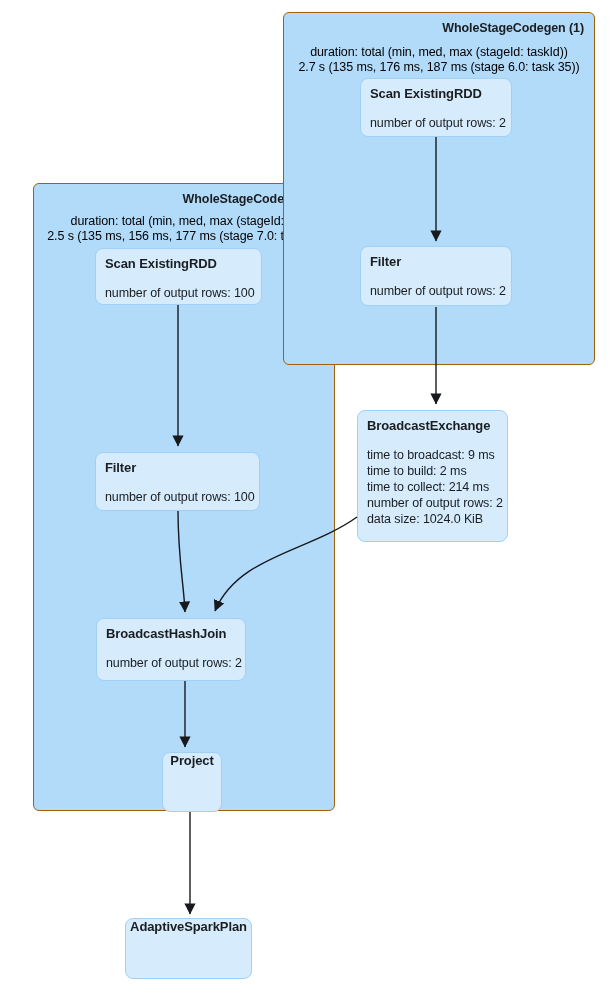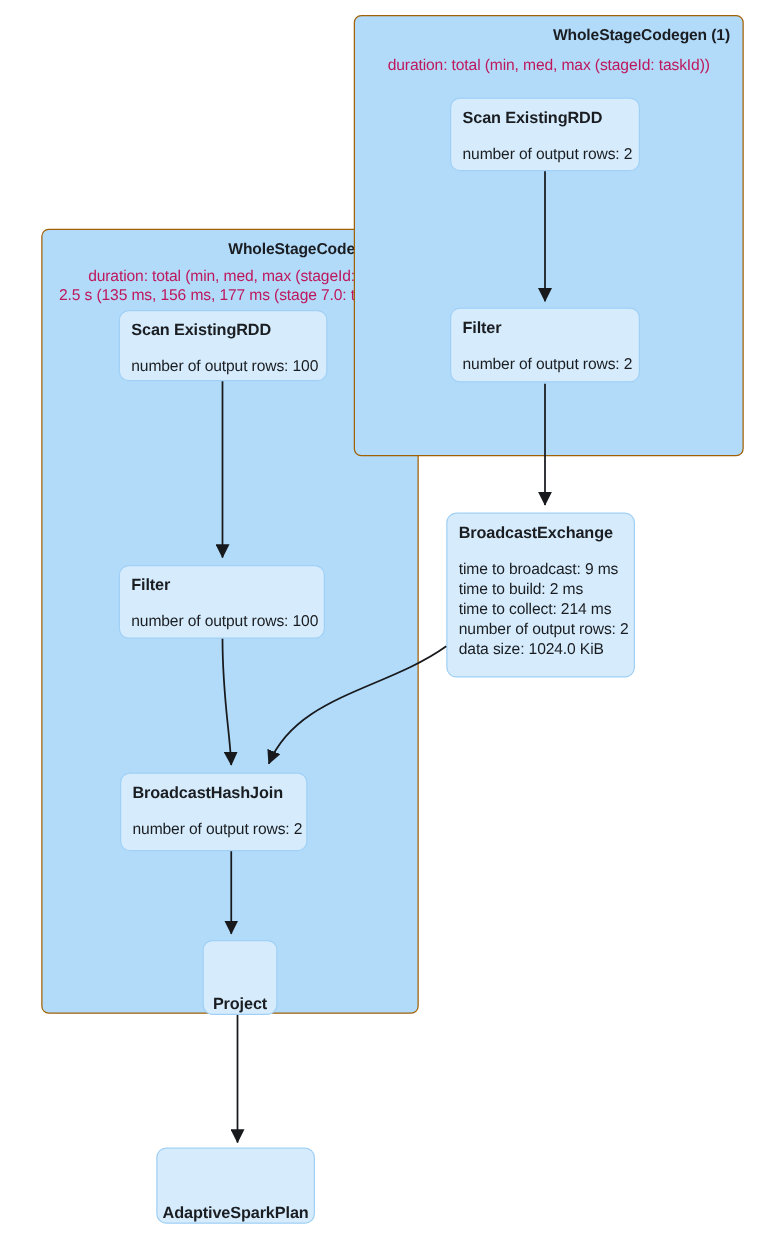--- a/index.html
+++ b/index.html
@@ -9,49 +9,50 @@
     font-family:"Liberation Sans",sans-serif;color:#1a1d21;letter-spacing:-0.1px;
   }
   .cluster{
     position:absolute;background:#b2dbfa;border:1px solid #a16207;border-radius:6px;
     box-sizing:border-box;
   }
   .cluster-title{
     position:absolute;font-weight:bold;font-size:12.5px;color:#1a1d21;white-space:nowrap;
   }
   .cluster-duration{
-    position:absolute;font-size:12.5px;line-height:14.5px;color:#be185d;white-space:nowrap;
+    position:absolute;font-size:12.5px;line-height:14.5px;color:#000000;white-space:nowrap;
   }
   .node{
     position:absolute;background:#d6ecfc;border:1.5px solid #a0d0f5;border-radius:8px;
     box-sizing:border-box;padding:7px 9px;
   }
   .node-title{font-weight:bold;font-size:13px;line-height:16px;white-space:nowrap;}
   .node-metrics{margin-top:13px;}
   .node-metric{font-size:12.5px;line-height:16px;white-space:nowrap;}
-  .node.leaf-label{display:flex;align-items:flex-end;justify-content:center;padding:0;}
+  .node.leaf-label{display:flex;align-items:flex-start;justify-content:center;padding:0;}
   .clip-right{text-align:right;left:0;width:250px;}
   .center-block{left:0;width:100%;text-align:center;}
   #edges{position:absolute;left:0;top:0;z-index:5;pointer-events:none;}
   .z1{z-index:1}.z2{z-index:2}.z3{z-index:3}
 </style>
 </head>
 <body>
 
 <div id="stage">
 
   <div class="cluster z1" style="left:33px;top:183px;width:302px;height:628px;">
     <div class="cluster-title clip-right" style="top:8px;">WholeStageCode</div>
     <div class="cluster-duration clip-right" style="top:30px;">duration: total (min, med, max (stageId:</div>
     <div class="cluster-duration clip-right" style="top:44.5px;">2.5 s (135 ms, 156 ms, 177 ms (stage 7.0: t</div>
   </div>
 
   <div class="cluster z2" style="left:283px;top:12px;width:312px;height:353px;">
     <div class="cluster-title" style="top:8px;right:10px;">WholeStageCodegen (1)</div>
     <div class="cluster-duration center-block" style="top:32px;">duration: total (min, med, max (stageId: taskId))</div>
+    <div class="cluster-duration center-block" style="top:46.5px;">2.7 s (135 ms, 176 ms, 187 ms (stage 6.0: task 35))</div>
   </div>
 
   <div class="node z3" style="left:360px;top:78px;width:152px;height:59px;">
     <div class="node-title">Scan ExistingRDD</div>
     <div class="node-metrics">
       <div class="node-metric">number of output rows: 2</div>
     </div>
   </div>
 
   <div class="node z3" style="left:360px;top:246px;width:152px;height:60px;">

